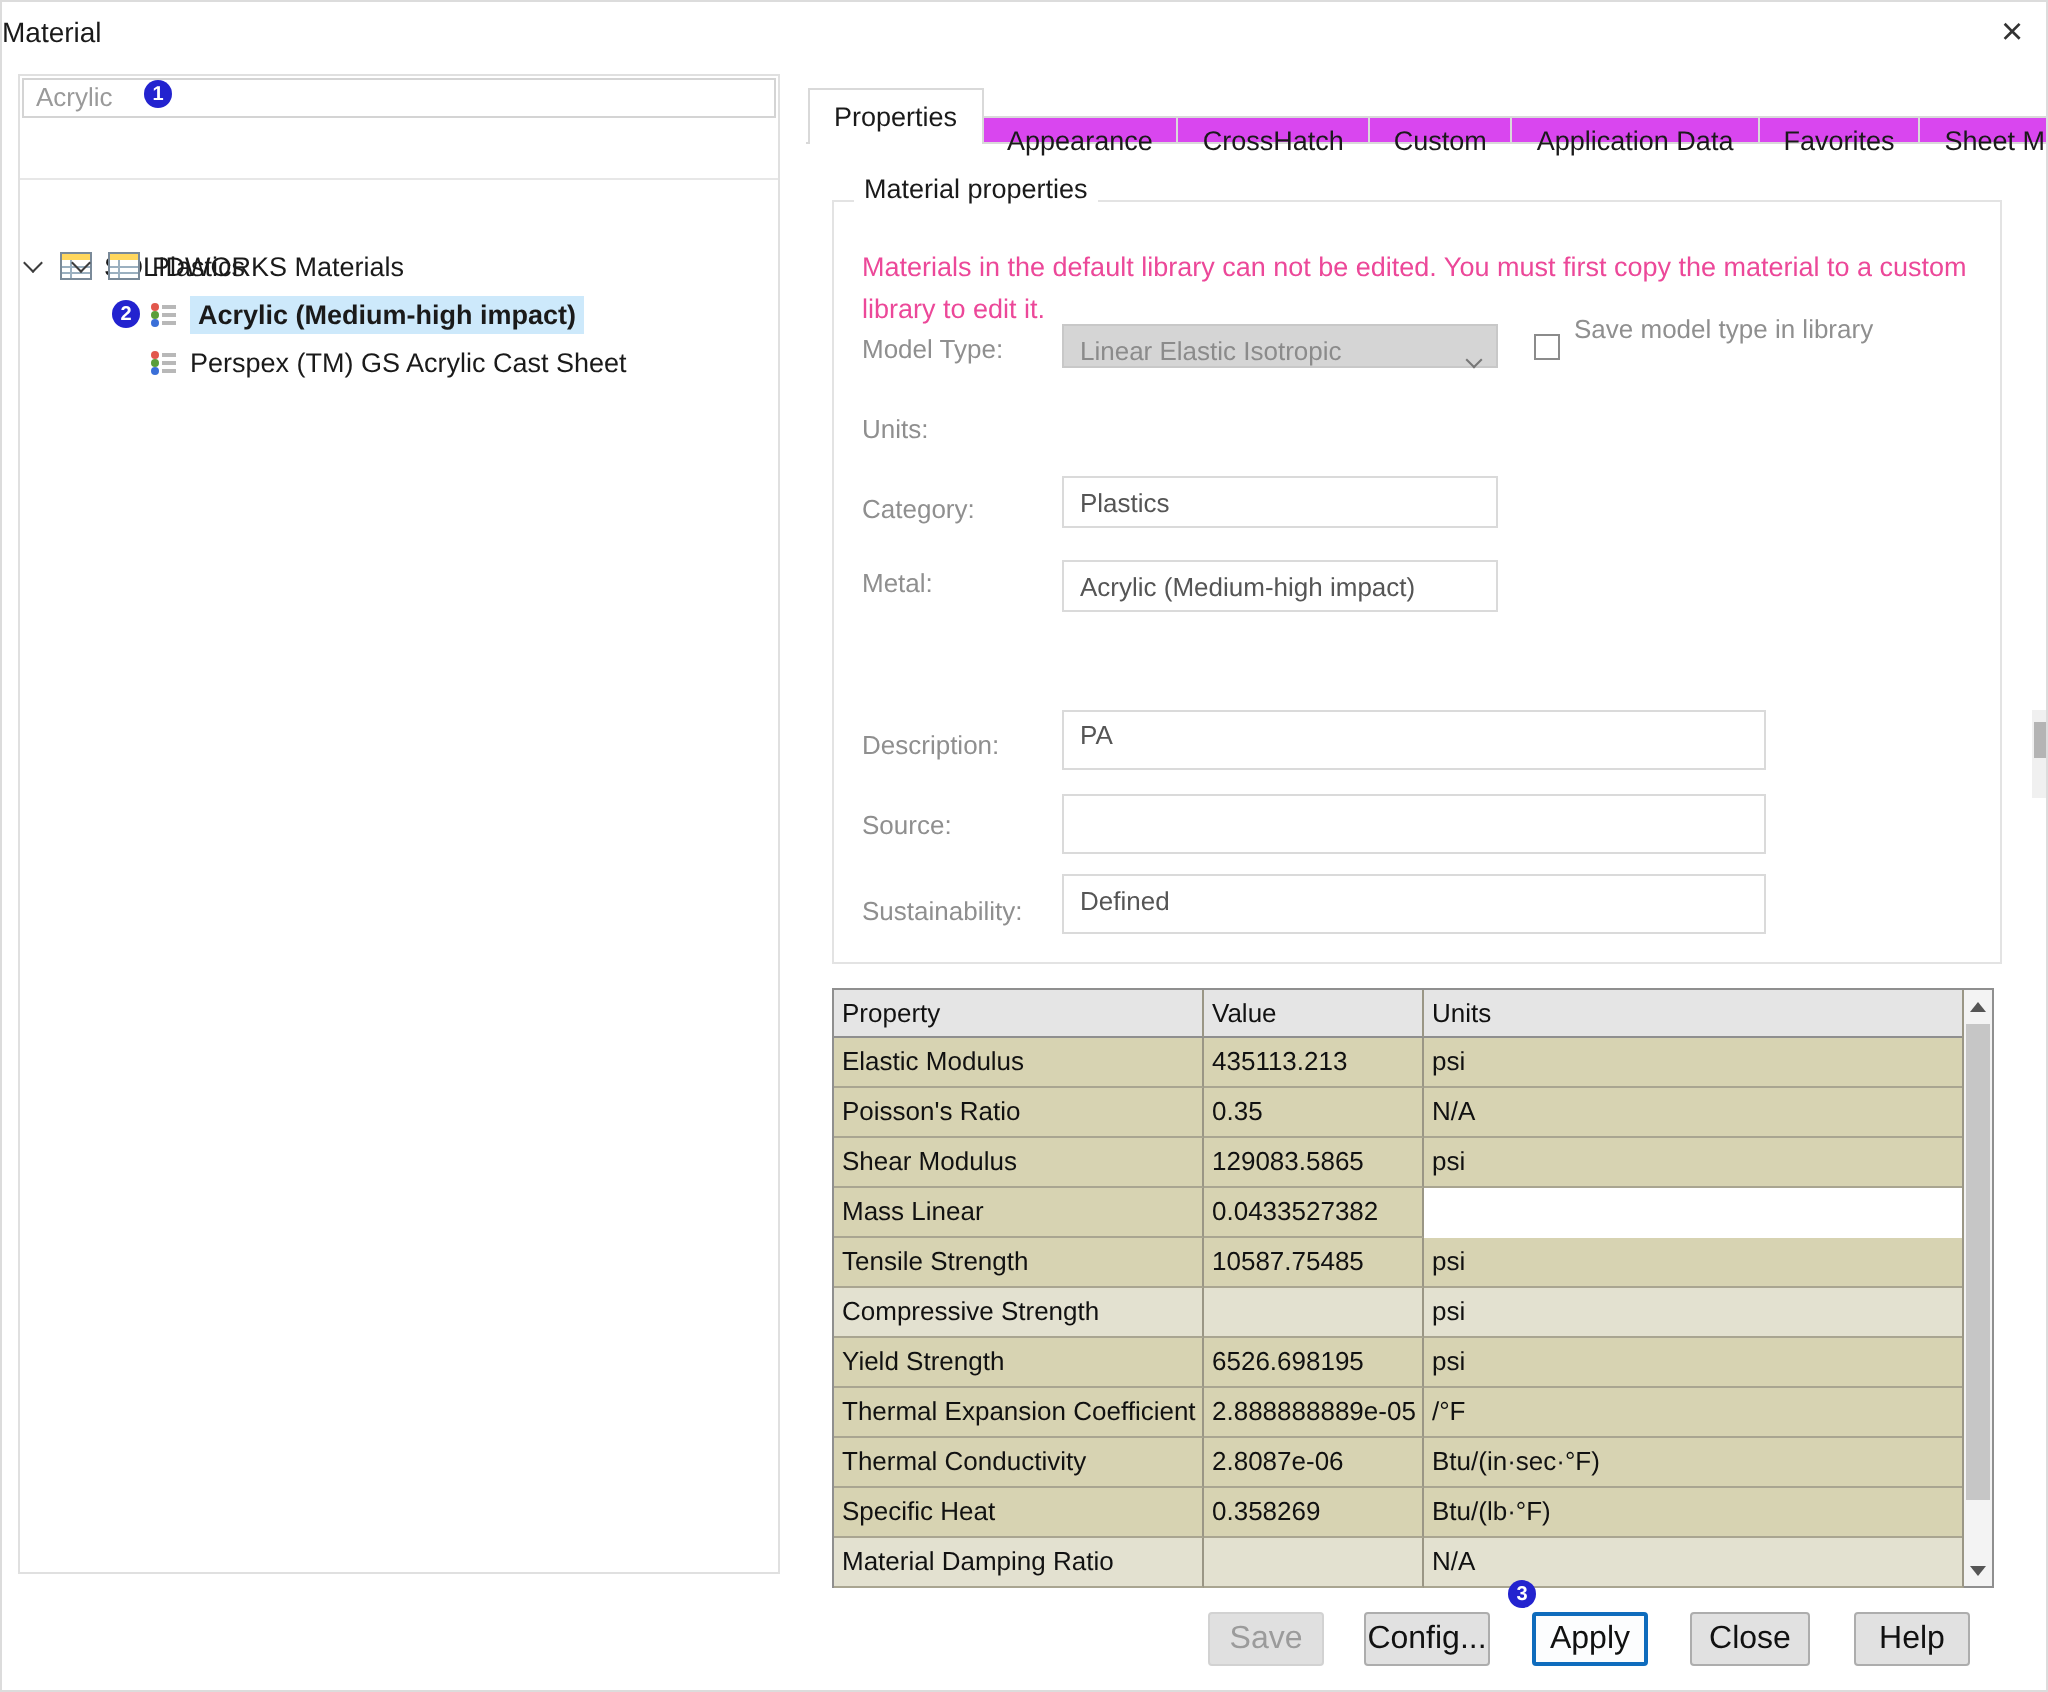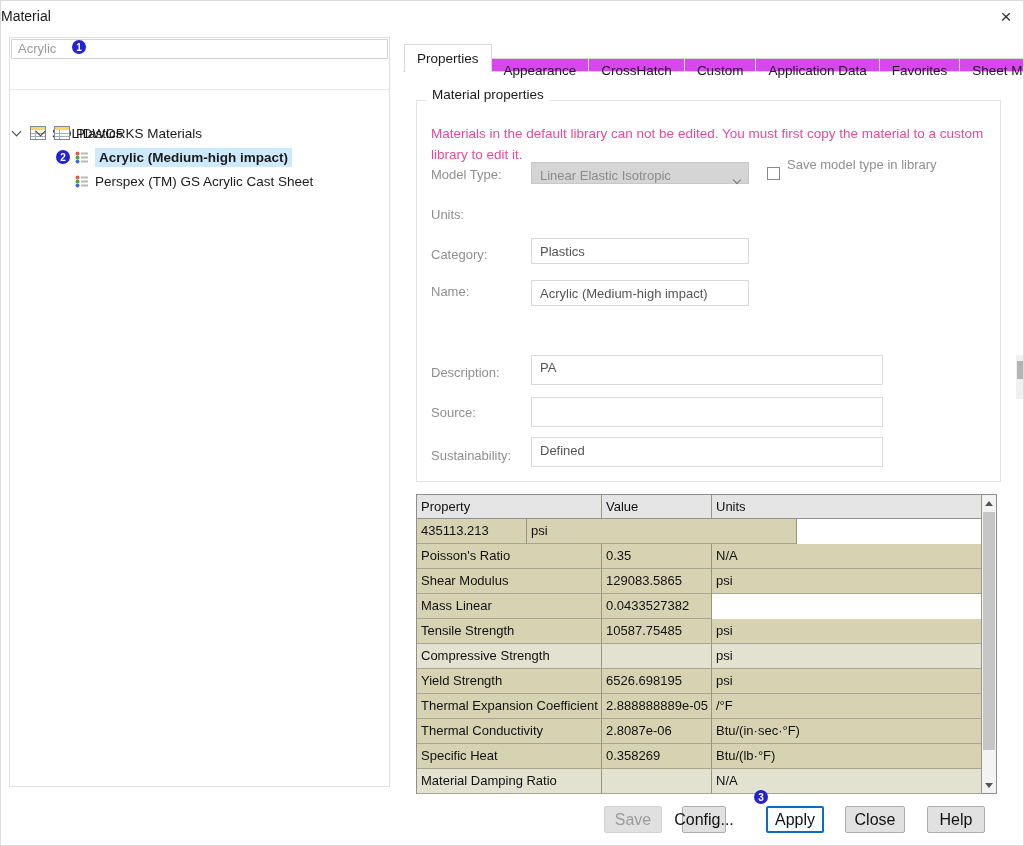--- a/index.html
+++ b/index.html
@@ -163,39 +163,40 @@
     <span class="combo-arrow"></span>
   </div>
   <div class="checkbox"></div>
   <div class="checkbox-label">Save model type in library</div>
 
   <div class="fld-label" style="top:206px;">Units:</div>
 
   <div class="fld-label" style="top:246px;">Category:</div>
   <div class="textbox" style="top:237px; width:218px; height:26px;">Plastics</div>
 
-  <div class="fld-label" style="top:283px;">Name:</div>
+  <div class="fld-label" style="top:283px;">Metal:</div>
   <div class="textbox" style="top:279px; width:218px; height:26px;">Acrylic (Medium-high impact)</div>
 
   <div class="fld-label" style="top:364px;">Description:</div>
   <div class="textbox" style="top:354px; width:352px; height:30px; align-items:flex-start; padding-top:4px;">PA</div>
 
   <div class="fld-label" style="top:404px;">Source:</div>
   <div class="textbox" style="top:396px; width:352px; height:30px;"></div>
 
   <div class="fld-label" style="top:447px;">Sustainability:</div>
   <div class="textbox" style="top:436px; width:352px; height:30px; align-items:flex-start; padding-top:5px;">Defined</div>
 
   <div class="ptable">
     <div class="prow header">
       <div class="pcell c1">Property</div>
       <div class="pcell c2">Value</div>
       <div class="pcell c3">Units</div>
     </div>
     <div class="prow data">
+      <div class="pcell c1">Elastic Modulus</div>
       <div class="pcell c2">435113.213</div>
       <div class="pcell c3">psi</div>
     </div>
     <div class="prow data">
       <div class="pcell c1">Poisson's Ratio</div>
       <div class="pcell c2">0.35</div>
       <div class="pcell c3">N/A</div>
     </div>
     <div class="prow data">
       <div class="pcell c1">Shear Modulus</div>
@@ -247,21 +248,21 @@
           <span class="tri-up"></span>
         </div>
       <div class="vs-thumb"></div>
       <div class="vs-arrow" style="bottom:0;">
           <span class="tri-down"></span>
         </div>
     </div>
   </div>
 
   <div class="btn disabled" style="left:603px; width:58px;">Save</div>
-  <div class="btn" style="left:681px; width:44px;">Config...</div>
+  <div class="btn" style="left:681px; width:63px;">Config...</div>
   <div class="btn primary" style="left:765px; width:58px;">Apply</div>
   <div class="badge" style="left:753px; top:789px;">3</div>
   <div class="btn" style="left:844px; width:60px;">Close</div>
   <div class="btn" style="left:926px; width:58px;">Help</div>
 
   <div class="edge-strip"></div>
   <div class="edge-thumb"></div>
 
 </div>
 

